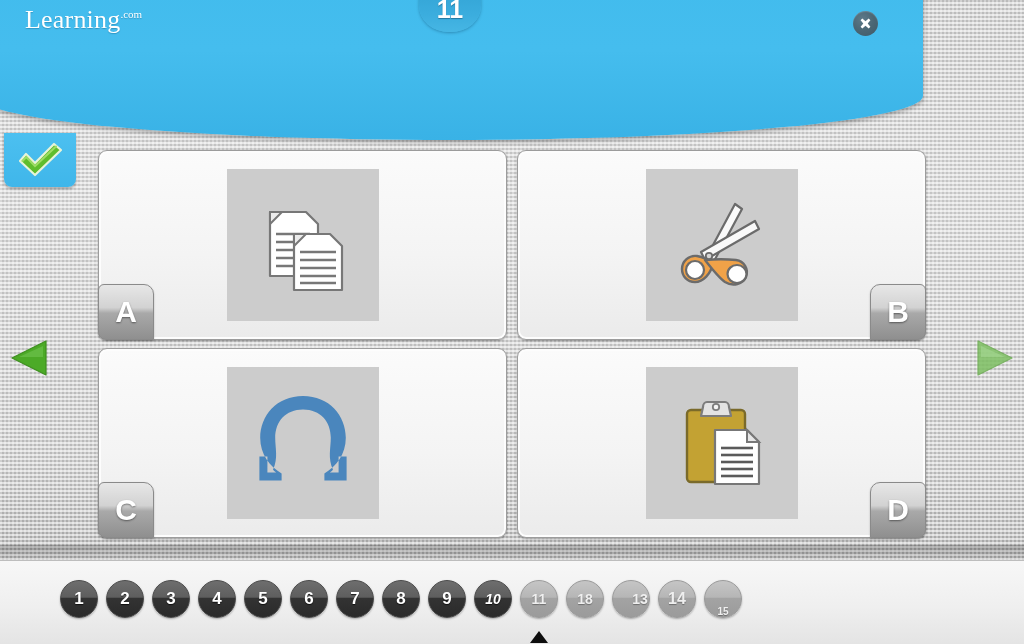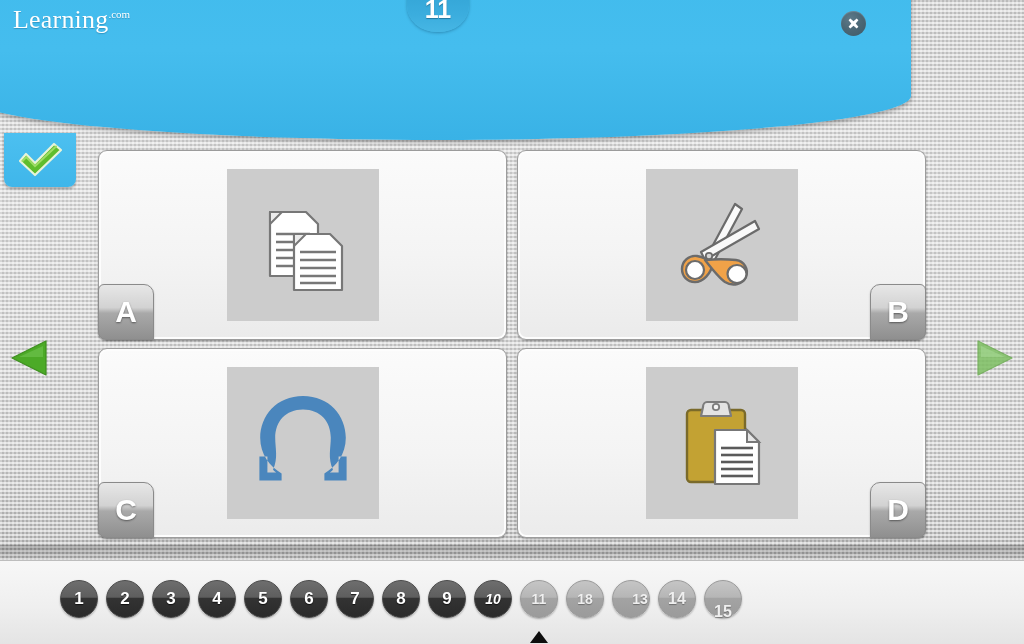--- a/index.html
+++ b/index.html
@@ -15,21 +15,21 @@
     position:relative; width:1024px; height:644px;
     background:
       
       repeating-linear-gradient(0deg, rgba(255,255,255,.55) 0 2px, rgba(0,0,0,.035) 2px 4px),
       repeating-linear-gradient(90deg, rgba(255,255,255,.30) 0 2px, rgba(0,0,0,.035) 2px 4px),
       linear-gradient(180deg,#c9c9c9 0%, #d3d3d3 30%, #c6c6c6 72%, #9d9d9d 100%);
   }
 
   
   #header {
-    position:absolute; left:0; top:0; width:876px; height:140px;
+    position:absolute; left:12px; top:0; width:876px; height:140px;
     overflow:visible; z-index:20;
   }
   #header-bg {
     position:absolute; left:-4%; top:-60px; width:108%; height:200px;
     background:linear-gradient(180deg,#3fbbed 0%, #45bdee 55%, #39b2e6 100%);
     border-radius:0 0 50% 50% / 0 0 22% 22%;
     box-shadow:0 2px 5px rgba(0,0,0,.32);
   }
   .logo {
     position:absolute; left:13px; top:5px;
@@ -376,18 +376,18 @@
         <div class="pager-item todo">
           <span style="font-size: 14px;">18</span>
         </div>
         <div class="pager-item todo">
           <span style="font-size: 14px; margin-left: 18px;">13</span>
         </div>
         <div class="pager-item todo">
           <span style="font-size: 16px;">14</span>
         </div>
         <div class="pager-item todo">
-          <span style="font-size: 16px; margin-top: 25px;">15</span>
+          <span style="font-size: 10px; margin-top: 25px;">15</span>
         </div>
       </div>
   </div>
 
 </div>
 
 </body></html>

